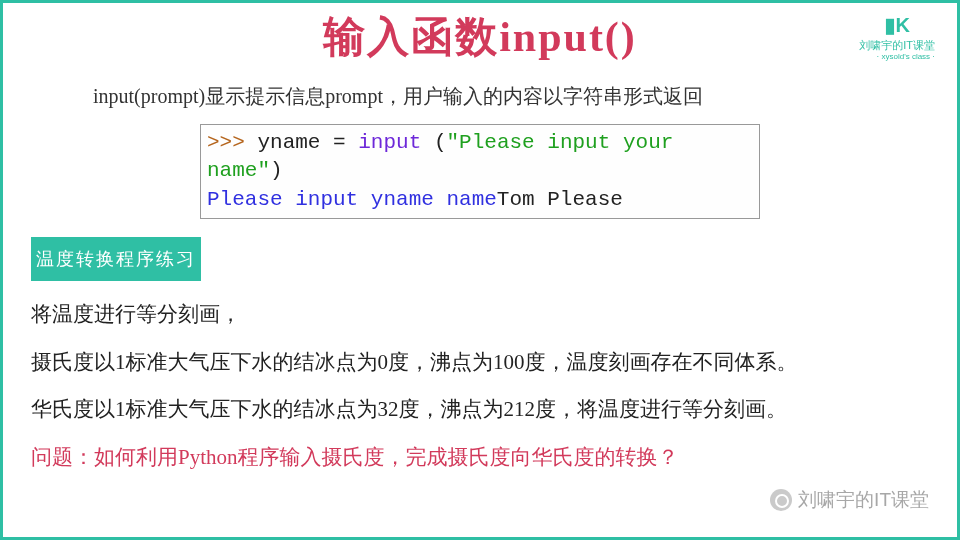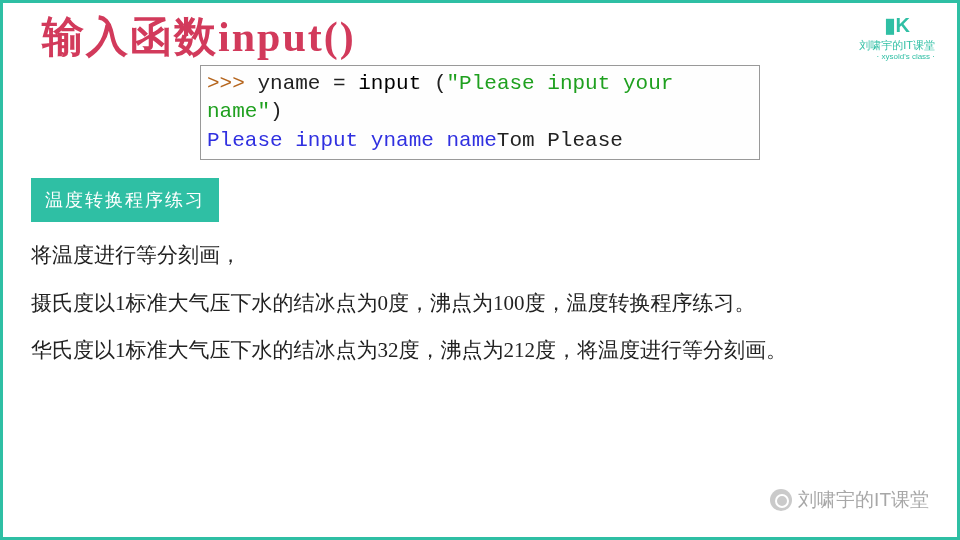--- a/index.html
+++ b/index.html
@@ -5,26 +5,26 @@
   * { box-sizing: border-box; margin: 0; padding: 0; }
   html, body { width: 960px; height: 540px; font-family: "Microsoft YaHei", "SimSun", sans-serif; background: #fff; }
   .page {
     position: relative;
     width: 960px; height: 540px;
     border: 3px solid #2fbfa4;
     background: #fff;
     overflow: hidden;
   }
   .title {
+    text-align: center;
     color: #d23a5b;
     font-family: "KaiTi", "STKaiti", serif;
     font-size: 42px;
     margin-top: 6px;
     letter-spacing: 2px;
-    padding-left: 39px;
   }
   .logo {
     position: absolute;
     top: 10px; right: 22px;
     text-align: center;
     font-size: 11px;
     color: #2fbfa4;
     line-height: 1.2;
   }
   .logo .mark {
@@ -46,29 +46,29 @@
     width: 560px;
     border: 1px solid #999;
     padding: 4px 6px;
     font-family: "Courier New", monospace;
     font-size: 21px;
     line-height: 1.35;
     background: #fefefe;
   }
   .code-orange { color: #b5651d; }
   .code-black { color: #222; margin-top: 26px; }
-  .code-purple { color: #000000; margin-top: 36px; }
+  .code-purple { color: #6d28d9; margin-top: 36px; }
   .code-green { color: #1fa01f; }
   .code-blue { color: #3030e0; }
   .badge {
     display: inline-block;
     background: #2fbfa4;
     color: #fff;
     font-size: 18px;
-    padding: 10px 14px;
+    padding: 10px 5px;
     margin: 4px 0 18px 28px;
     font-family: "KaiTi","STKaiti",serif;
     letter-spacing: 2px;
   }
   .body-text {
     margin: 0 28px;
     font-family: "KaiTi","STKaiti",serif;
     font-size: 21px;
     color: #222;
     line-height: 1.5;
@@ -107,36 +107,38 @@
 <div class="page">
 
   <div class="logo">
     <span class="mark">▮K</span>
     <span>刘啸宇的IT课堂</span>
     <span class="sub">· xysold's class ·</span>
   </div>
 
   <h1 class="title">输入函数input()</h1>
 
+  <p class="desc">input(prompt)显示提示信息prompt，用户输入的内容以字符串形式返回</p>
 
   <div class="codebox">
     <div>
       <span class="code-orange">&gt;&gt;&gt; </span><span class="code-black">yname </span><span class="code-black">= </span><span class="code-purple">input </span><span class="code-black">(</span><span class="code-green">"Please input your name"</span><span class="code-black">)</span>
     </div>
     <div>
       <span class="code-blue">Please input yname name</span><span class="code-black">Tom Please</span>
     </div>
   </div>
 
   <div class="badge">温度转换程序练习</div>
 
   <div class="body-text">
     <p>将温度进行等分刻画，</p>
-    <p>摄氏度以1标准大气压下水的结冰点为0度，沸点为100度，温度转换程序练习。</p>
+    <p>摄氏度以1标准大气压下水的结冰点为0度，沸点为100度，温度刻画存在不同体系。</p>
     <p>华氏度以1标准大气压下水的结冰点为32度，沸点为212度，将温度进行等分刻画。</p>
+    <p class="q">问题：如何利用Python程序输入摄氏度，完成摄氏度向华氏度的转换？</p>
   </div>
 
   <div class="watermark">
     <span class="wm-icon"></span>
     <span>刘啸宇的IT课堂</span>
   </div>
 
 </div>
 
 </body></html>

